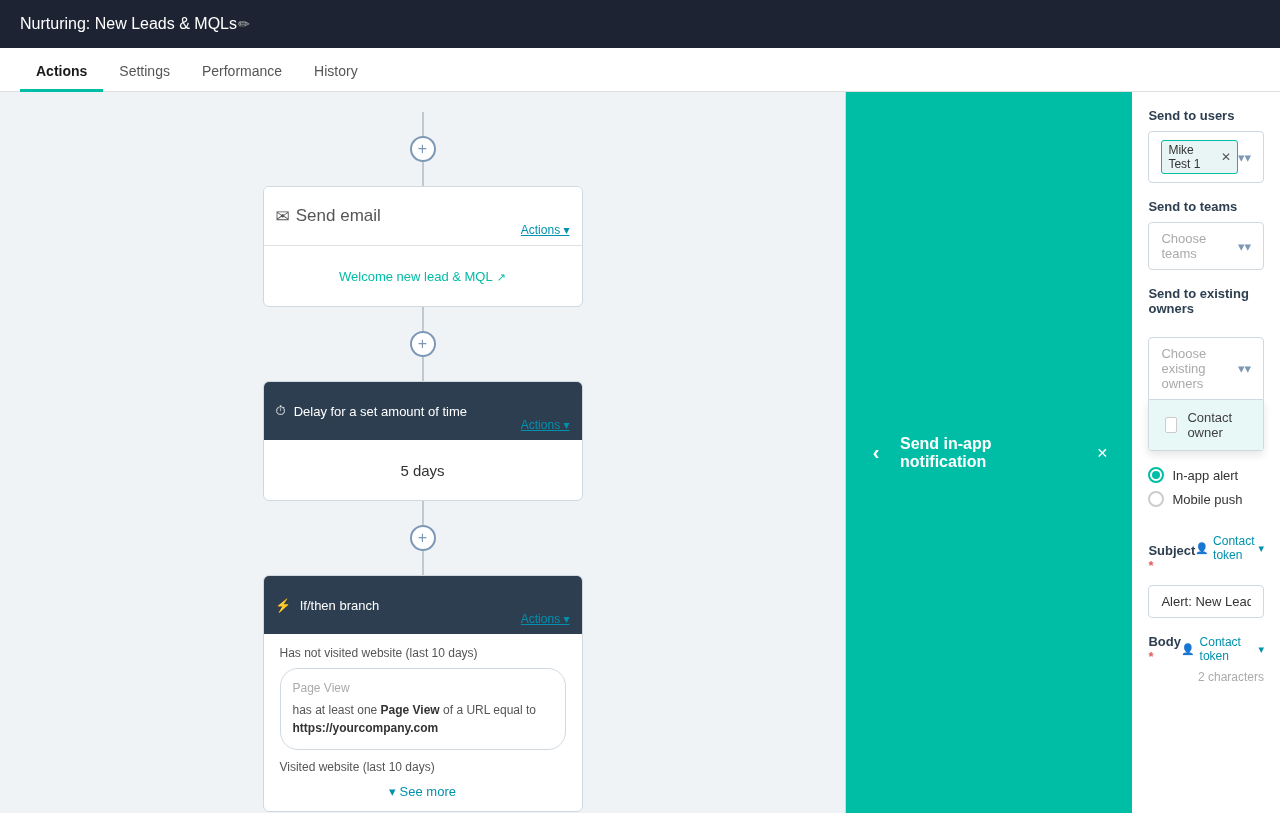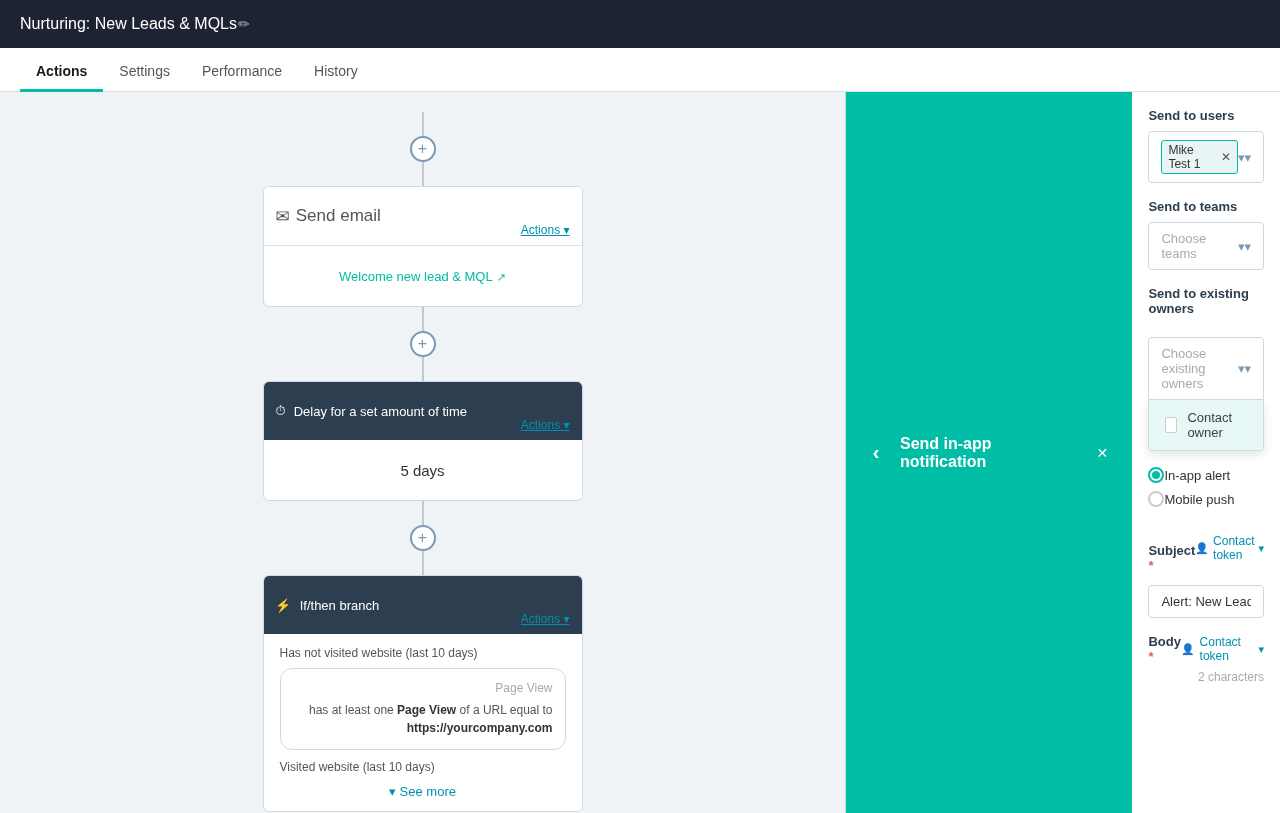--- a/index.html
+++ b/index.html
@@ -158,23 +158,23 @@
     .branch-card-body {
       padding: 12px 16px;
     }
     .branch-label {
       font-size: 12px;
       color: #555;
       margin-bottom: 8px;
     }
     .branch-sub-card {
       border: 1px solid #d0d8e0;
-      border-radius: 12px;
+      border-radius: 18px;
       padding: 12px;
-      text-align: right;
+      text-align: left;
     }
     .branch-sub-card-title {
       font-size: 12px;
       color: #aaa;
       margin-bottom: 6px;
     }
     .branch-sub-card-text {
       font-size: 12px;
       color: #555;
       line-height: 1.5;
@@ -307,21 +307,21 @@
       border-radius: 2px;
       background: #fff;
     }
     .dropdown-item-label { font-size: 13px; color: #404040; }
 
     
     .radio-group { margin-bottom: 16px; }
     .radio-item {
       display: flex;
       align-items: center;
-      gap: 0;
+      gap: 8px;
       margin-bottom: 8px;
     }
     .radio-btn {
       width: 16px;
       height: 16px;
       border-radius: 50%;
       border: 2px solid #ccc;
       display: flex;
       align-items: center;
       justify-content: center;

